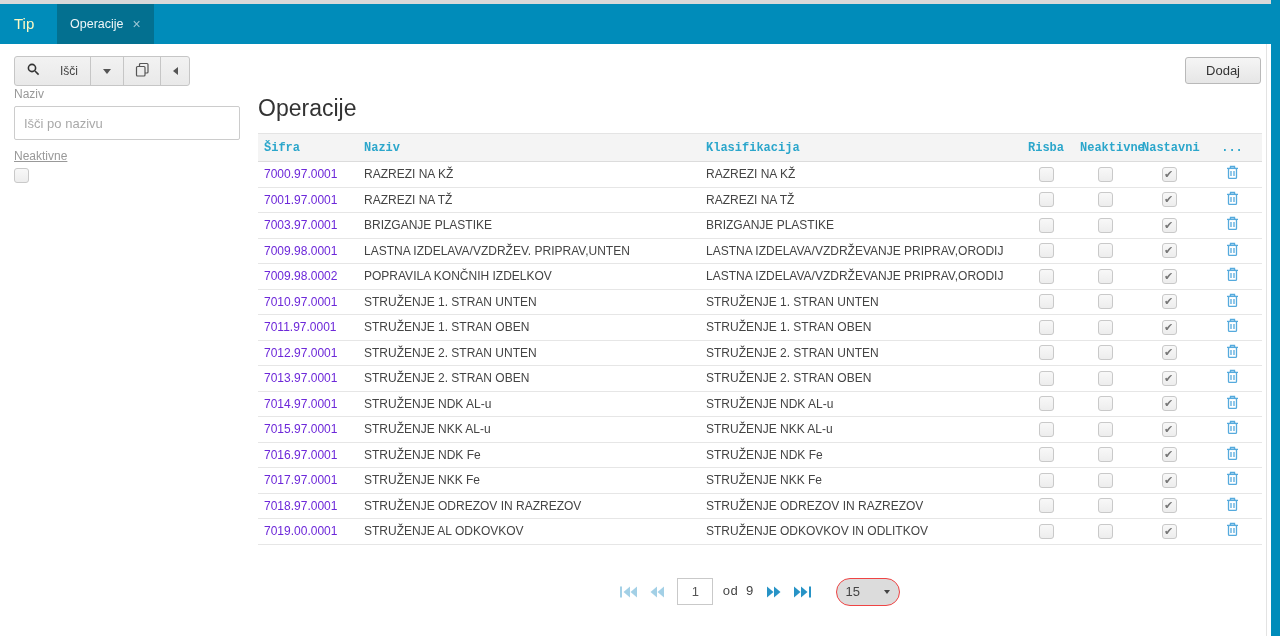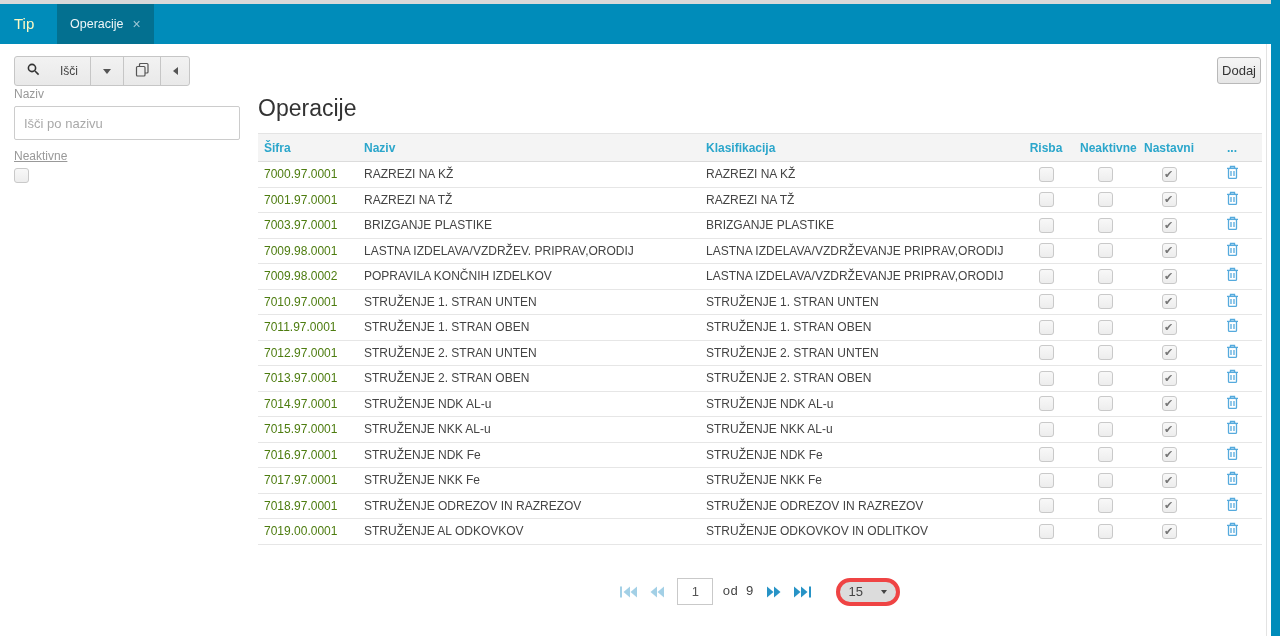--- a/index.html
+++ b/index.html
@@ -31,21 +31,21 @@
   }
   .btn + .btn { margin-left:-1px; }
   .btn.search-btn { padding:8px 12px; gap:20px; border-radius:3px 0 0 3px; }
   .btn.caret-btn  { width:34px; }
   .btn.copy-btn   { width:38px; }
   .btn.back-btn   { width:30px; border-radius:0 3px 3px 0; }
   .caret-down { width:0; height:0; border-left:4px solid transparent; border-right:4px solid transparent; border-top:5px solid #555; }
   .tri-left   { width:0; height:0; border-top:4px solid transparent; border-bottom:4px solid transparent; border-right:5px solid #555; }
 
   .add-btn {
-    position:absolute; top:57px; right:19px; height:27px; padding:0 4px;
+    position:absolute; top:57px; right:19px; height:27px; padding:0 20px;
     background:linear-gradient(#f5f5f5,#e6e6e6); border:1px solid #b9b9b9; border-radius:3px;
     font-size:13px; color:#333; font-family:"Liberation Sans", sans-serif; cursor:pointer;
   }
 
   
   .sidebar { position:absolute; left:14px; top:88px; width:226px; }
   .field-label { color:#999; font-size:12px; line-height:13px; }
   .search-input {
     width:100%; height:28px; margin-top:5px; border:1px solid #ccc; border-radius:2px;
     padding:16px 9px; font-size:13px; color:#404040; font-family:"Liberation Sans", sans-serif;
@@ -61,38 +61,38 @@
     content:"\2714"; position:absolute; left:1.5px; top:0px; font-size:11px; color:#777;
   }
 
   
   .main { position:absolute; left:258px; top:88px; width:1004px; }
   .page-title { font-size:23px; color:#333; font-weight:400; margin:6px 0 11px 0; line-height:28px; }
 
   table.grid { width:100%; border-collapse:collapse; font-size:12px; table-layout:fixed; }
   .grid thead th {
     background:#f4f4f4; color:#2ba6cb; font-weight:bold; text-align:left; height:28px;
-    padding:0 6px; border-top:1px solid #e4e4e4; border-bottom:1px solid #dcdcdc;
+    padding:0 6px; border-top:1px solid #e4e4e4; border-bottom:1px solid #dcdcdc;font-family:Liberation Mono, monospace;
   }
   .grid tbody td { height:25.5px; border-bottom:1px solid #e6e6e6; color:#444; padding:0 6px; white-space:nowrap; overflow:hidden; }
-  .grid td.sifra { color:#4d7c0f; }
+  .grid td.sifra { color:#6d28d9; }
   .grid th.center, .grid td.center { text-align:center; }
   .grid td.center .checkbox { vertical-align:middle; }
   .trash-btn { background:none; border:none; padding:0; cursor:pointer; line-height:0; }
 
   
   .pagination { margin-top:33px; display:flex; align-items:center; justify-content:center; gap:13px; }
   .pager-btn { background:none; border:none; padding:0; line-height:0; cursor:pointer; }
   .page-input {
     width:36px; height:27px; border:1px solid #c9c9c9; text-align:center; font-size:13px; color:#555;
     font-family:"Liberation Sans", sans-serif;
   }
   .of-label { font-size:13px; color:#444; margin-left:-4px;font-family:Liberation Mono, monospace; }
   .size-select {
-    width:64px; height:28px; margin-left:12px; background:#dcdcdc; border:4px solid #ef4444; border-radius:14px;
+    width:64px; height:28px; margin-left:12px; background:#dcdcdc; border:1px solid #ef4444; border-radius:14px;
     display:flex; align-items:center; justify-content:space-between; padding:0 9px; font-size:13px; color:#444; cursor:pointer;
   }
   .size-select .caret-down { border-top-color:#444; border-left-width:3.5px; border-right-width:3.5px; border-top-width:4.5px; }
 </style>
 </head>
 <body>
 
 <div class="top-strip"></div>
 
 <div class="app-header">
@@ -227,21 +227,21 @@
             <line x1="5" y1="6" x2="5" y2="11"></line>
             <line x1="8" y1="6" x2="8" y2="11"></line>
           </svg>
         </span>
       </button>
     </td>
   </tr>
 
   <tr>
     <td class="sifra">7009.98.0001</td>
-    <td>LASTNA IZDELAVA/VZDRŽEV. PRIPRAV,ORODIJ</td>
+    <td>LASTNA IZDELAVA/VZDRŽEV. PRIPRAV,UNTEN</td>
     <td>LASTNA IZDELAVA/VZDRŽEVANJE PRIPRAV,ORODIJ</td>
     <td class="center"><span class="checkbox"></span></td>
     <td class="center"><span class="checkbox"></span></td>
     <td class="center"><span class="checkbox checked"></span></td>
     <td class="center">
       <button class="trash-btn">
         <span>
           <svg width="13" height="15" viewBox="0 0 13 15" fill="none" stroke="#55aadd" stroke-width="1.3">
             <path d="M4.5,3 v-1.5 h4 v1.5"></path>
             <line x1="1" y1="3.4" x2="12" y2="3.4"></line>

